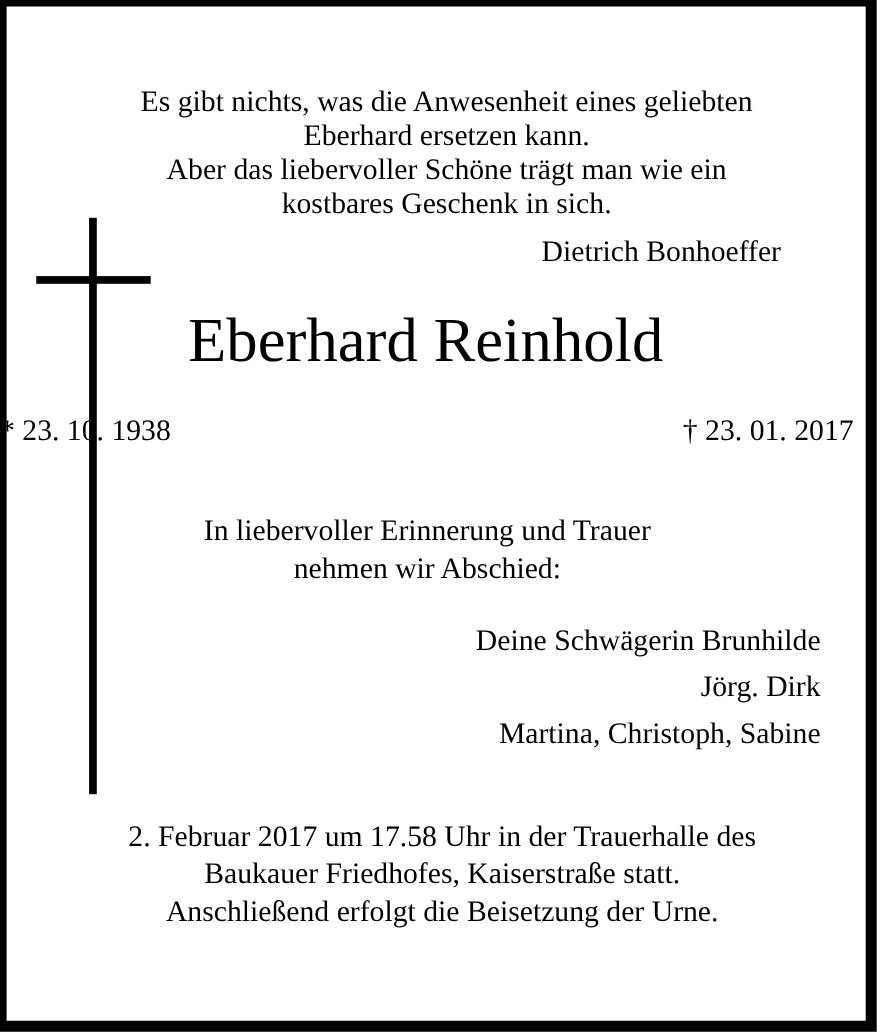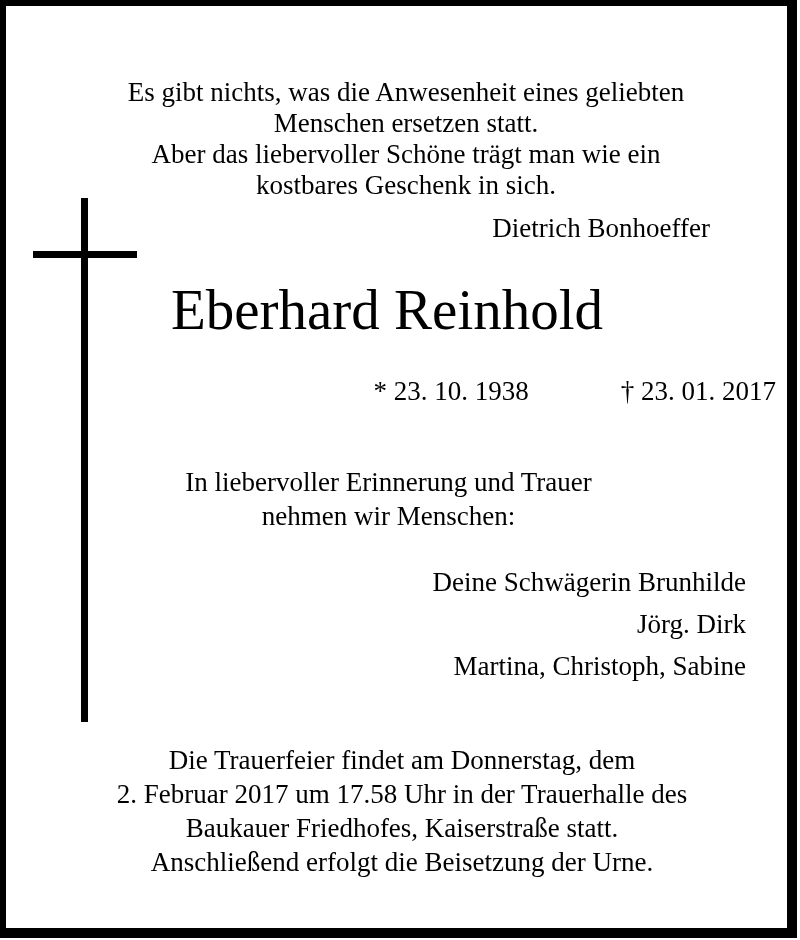--- a/index.html
+++ b/index.html
@@ -52,21 +52,21 @@
     position: absolute;
     left: 4px; top: 280px; width: 766px;
     text-align: center;
     font-size: 57px; line-height: 60px;
     white-space: nowrap;
   }
   .dates {
     position: absolute;
     left: 0; top: 376px; width: 776px;
     display: flex;
-    justify-content: flex-end;
+    justify-content: space-between;
     gap: 92px;
     font-size: 27px; line-height: 30px;
     white-space: nowrap;
   }
   .mourning {
     position: absolute;
     left: 0; top: 465px; width: 746px;
     text-align: center;
     font-size: 27px; line-height: 34px;
     white-space: nowrap;
@@ -94,45 +94,44 @@
 
   <div class="frame"></div>
 
   <div>
     <div class="cross-v"></div>
     <div class="cross-h"></div>
   </div>
 
   <div class="quote">
     <div>Es gibt nichts, was die Anwesenheit eines geliebten</div>
-    <div>Menschen ersetzen statt.</div>
+    <div>Eberhard ersetzen kann.</div>
     <div>Aber das liebervoller Schöne trägt man wie ein</div>
     <div>kostbares Geschenk in sich.</div>
   </div>
 
   <div class="attribution">Dietrich Bonhoeffer</div>
 
   <div class="name">Eberhard Reinhold</div>
 
   <div class="dates">
     <span>* 23. 10. 1938</span>
     <span>† 23. 01. 2017</span>
   </div>
 
   <div class="mourning">
     <div>In liebervoller Erinnerung und Trauer</div>
-    <div>nehmen wir Menschen:</div>
+    <div>nehmen wir Abschied:</div>
   </div>
 
   <div class="family">
     <div>Deine Schwägerin Brunhilde</div>
     <div>Jörg. Dirk</div>
     <div>Martina, Christoph, Sabine</div>
   </div>
 
   <div class="funeral">
-    <div>Die Trauerfeier findet am Donnerstag, dem</div>
     <div>2. Februar 2017 um 17.58 Uhr in der Trauerhalle des</div>
     <div>Baukauer Friedhofes, Kaiserstraße statt.</div>
     <div>Anschließend erfolgt die Beisetzung der Urne.</div>
   </div>
 
 </div>
 
 </body></html>

